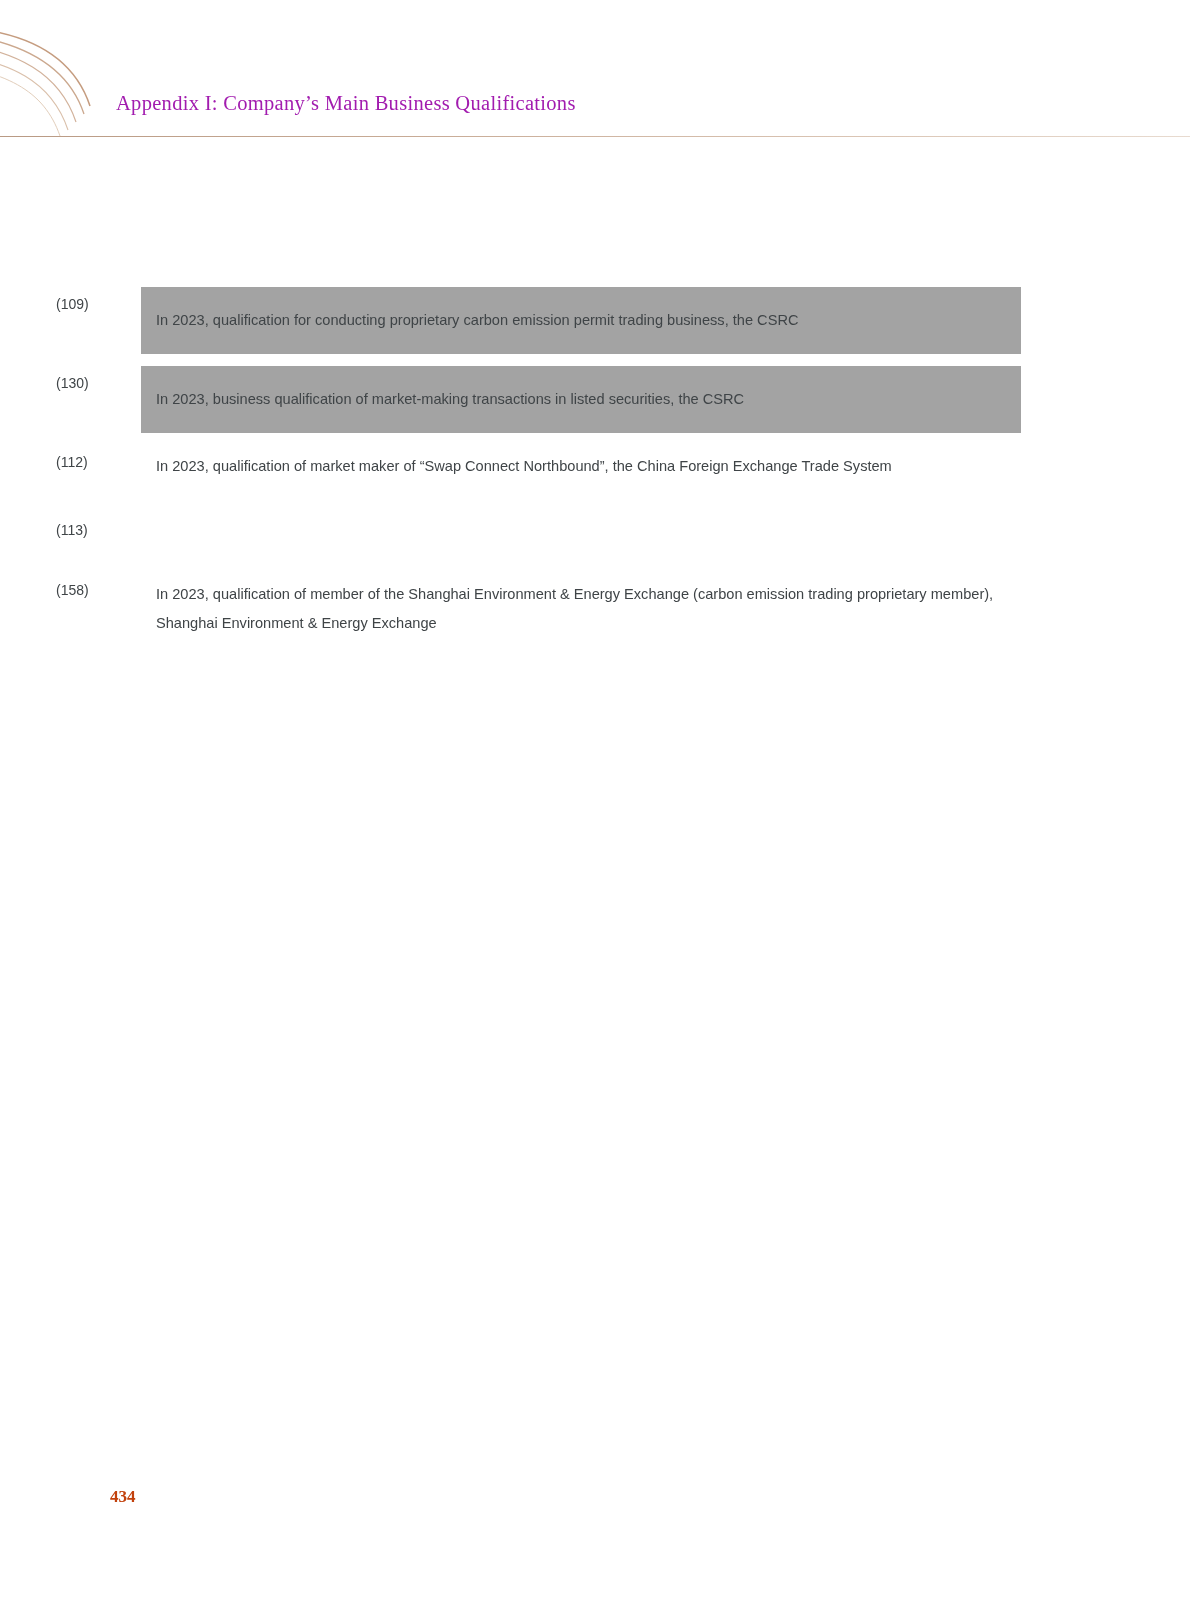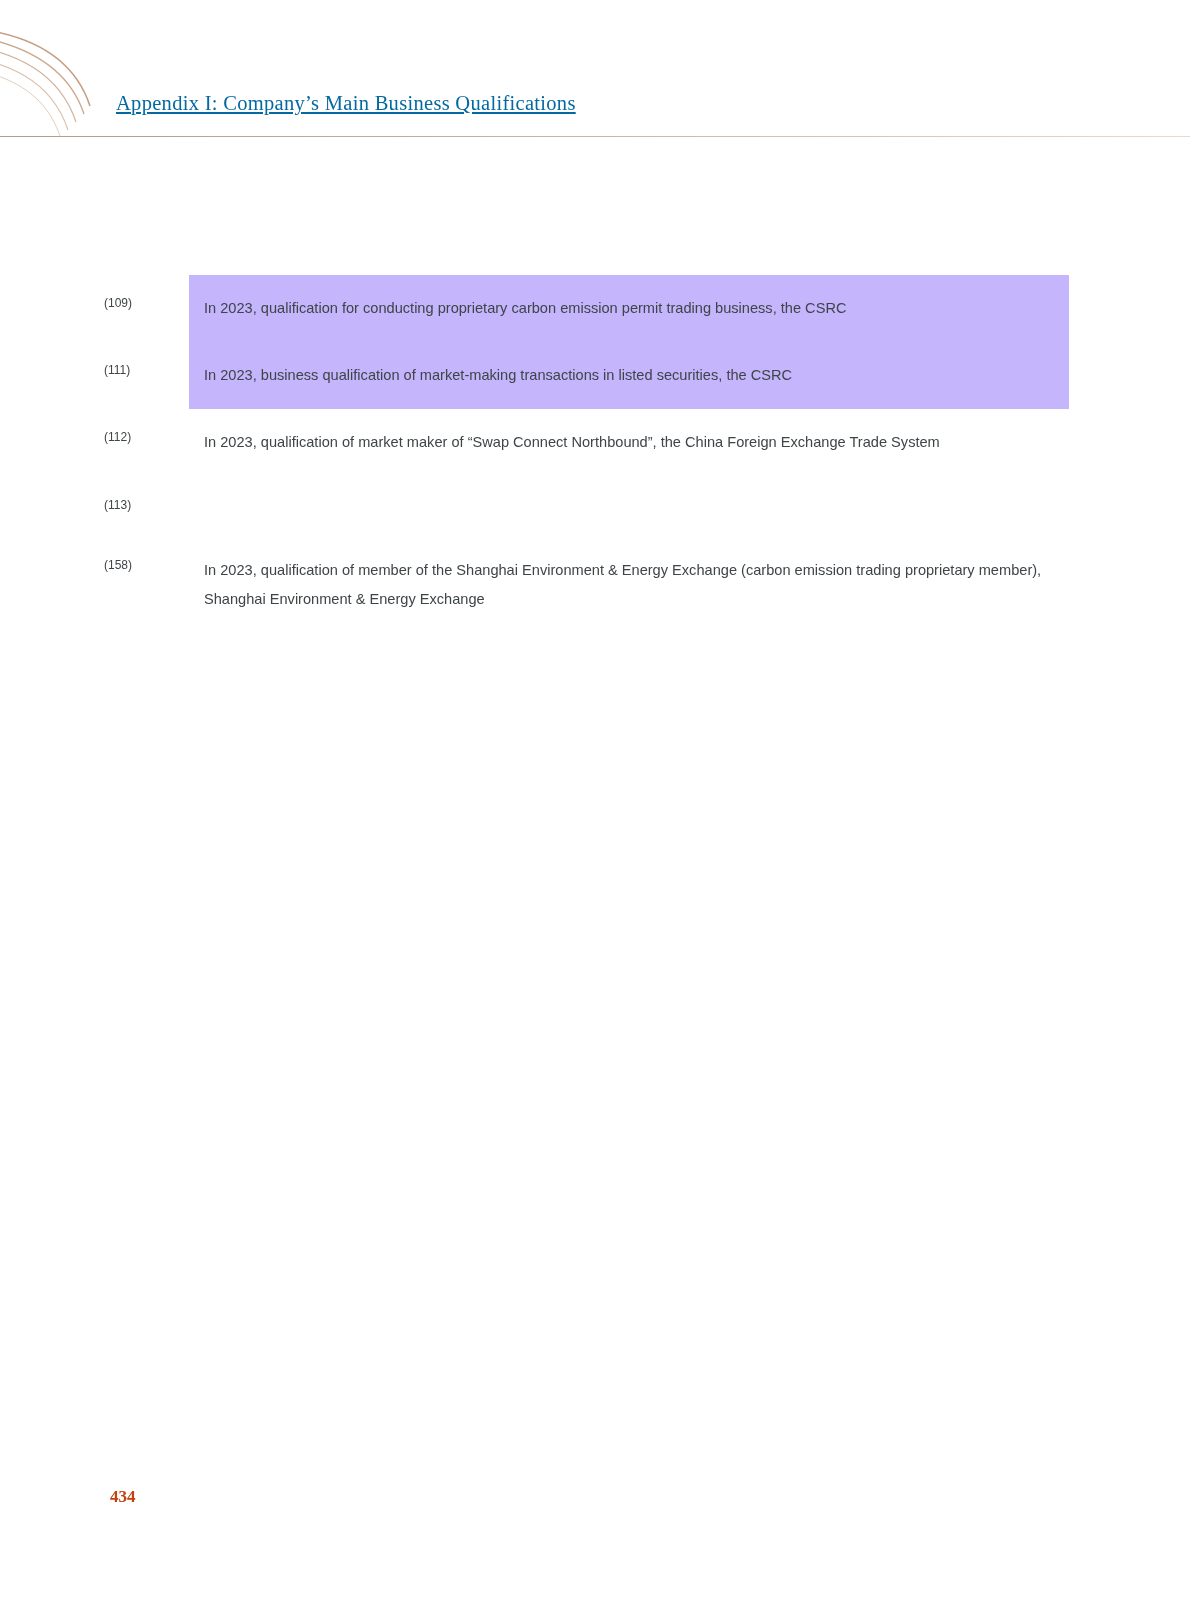--- a/index.html
+++ b/index.html
@@ -39,47 +39,47 @@
     height: 1px;
     background: linear-gradient(to right, #b99a84 0%, #c8ab96 35%, #d9c3b2 70%, #e8dbd0 100%);
   }
   .header-title {
     position: absolute;
     left: 116px;
     top: 92px;
     font-family: "Liberation Serif", serif;
     font-size: 20.5px;
     letter-spacing: 0.3px;
-    color: #0369a1;
+    color: #a21caf;
     white-space: nowrap;
-    text-decoration: underline;
   }
 
   
   .items {
     position: absolute;
     left: 0;
     top: 275px;
     width: 1190px;
   }
   .item-row {
     position: relative;
     display: flex;
     align-items: flex-start;
     min-height: 60px;
     padding: 0;
   }
   .item-row.shaded .item-text-cell {
-    background: #c4b5fd;
+    background: #a3a3a3;
+    margin-top: 12px;
   }
   .item-num {
     width: 85px;
-    margin-left: 104px;
+    margin-left: 56px;
     flex: 0 0 85px;
-    font-size: 12px;
+    font-size: 14px;
     color: #3f4447;
     padding-top: 21px;
     line-height: 1.2;
   }
   .item-text-cell {
     flex: 0 0 880px;
     width: 880px;
     min-height: 60px;
     box-sizing: border-box;
     padding: 19px 22px 19px 15px;
@@ -121,21 +121,21 @@
 
   <div class="items">
 
     <div class="item-row shaded">
       <div class="item-num">(109)</div>
       <div class="item-text-cell">In 2023, qualification for conducting proprietary carbon emission permit trading business, the CSRC</div>
     </div>
 
 
     <div class="item-row shaded">
-      <div class="item-num">(111)</div>
+      <div class="item-num">(130)</div>
       <div class="item-text-cell">In 2023, business qualification of market-making transactions in listed securities, the CSRC</div>
     </div>
 
     <div class="item-row">
       <div class="item-num">(112)</div>
       <div class="item-text-cell">In 2023, qualification of market maker of “Swap Connect Northbound”, the China Foreign Exchange Trade System</div>
     </div>
 
     <div class="item-row shaded">
       <div class="item-num">(113)</div>

